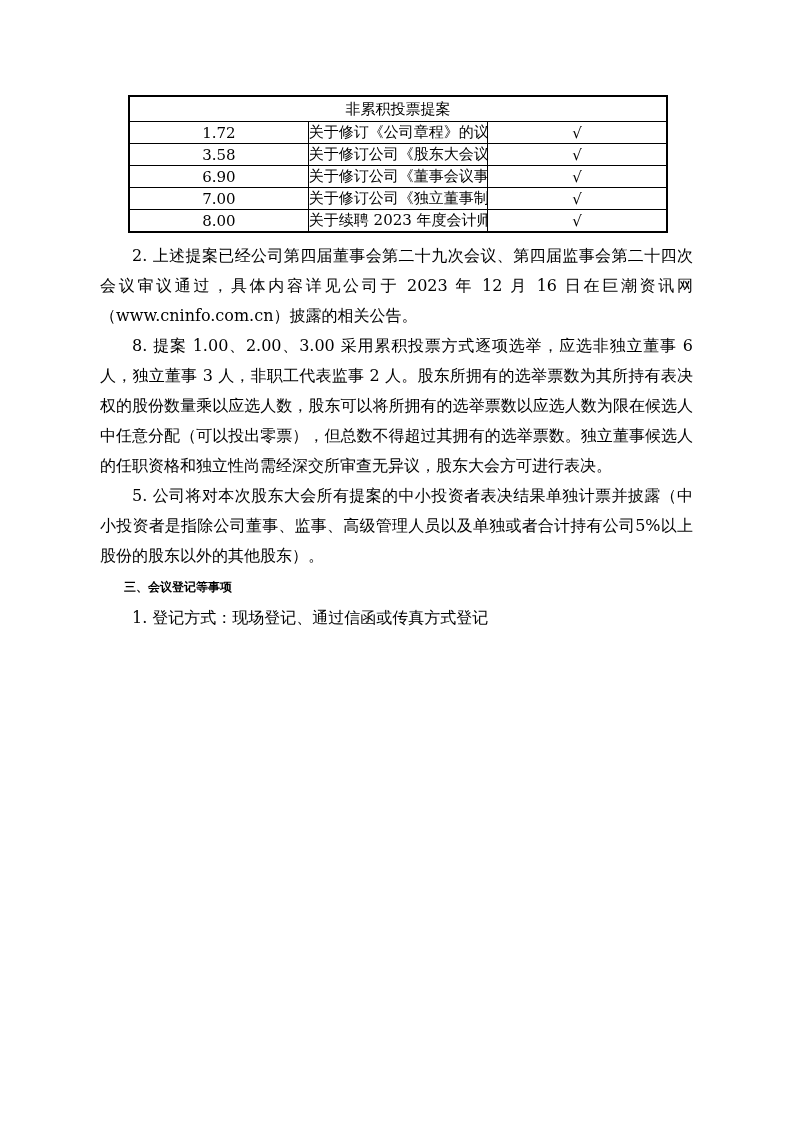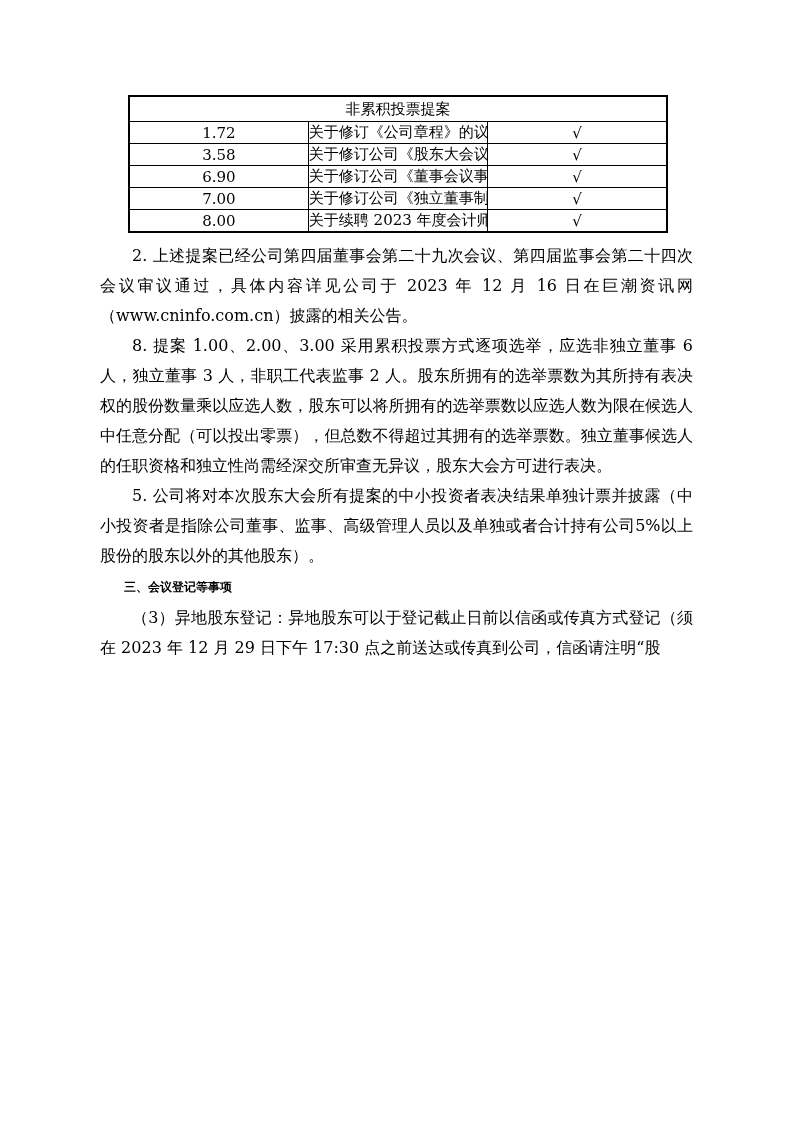--- a/index.html
+++ b/index.html
@@ -107,16 +107,16 @@
         <td class="col-check">√</td>
       </tr>
     </tbody>
   </table>
 
   <div class="text-block">
     <p class="body-para first-after-table">2. 上述提案已经公司第四届董事会第二十九次会议、第四届监事会第二十四次会议审议通过，具体内容详见公司于 2023 年 12 月 16 日在巨潮资讯网（www.cninfo.com.cn）披露的相关公告。</p>
     <p class="body-para">8. 提案 1.00、2.00、3.00 采用累积投票方式逐项选举，应选非独立董事 6 人，独立董事 3 人，非职工代表监事 2 人。股东所拥有的选举票数为其所持有表决权的股份数量乘以应选人数，股东可以将所拥有的选举票数以应选人数为限在候选人中任意分配（可以投出零票），但总数不得超过其拥有的选举票数。独立董事候选人的任职资格和独立性尚需经深交所审查无异议，股东大会方可进行表决。</p>
     <p class="body-para">5. 公司将对本次股东大会所有提案的中小投资者表决结果单独计票并披露（中小投资者是指除公司董事、监事、高级管理人员以及单独或者合计持有公司5%以上股份的股东以外的其他股东）。</p>
     <p class="section-heading">三、会议登记等事项</p>
-    <p class="body-para">（3）异地股东登记：异地股东可以于登记截止日前以信函或传真方式登记（须在 2023 年 12 月 29 日下午 17:30 点之前送达或传真到公司，信函请注明“股</p>
+    <p class="body-para">1. 登记方式：现场登记、通过信函或传真方式登记</p>
   </div>
 
 </div>
 
 </body></html>

